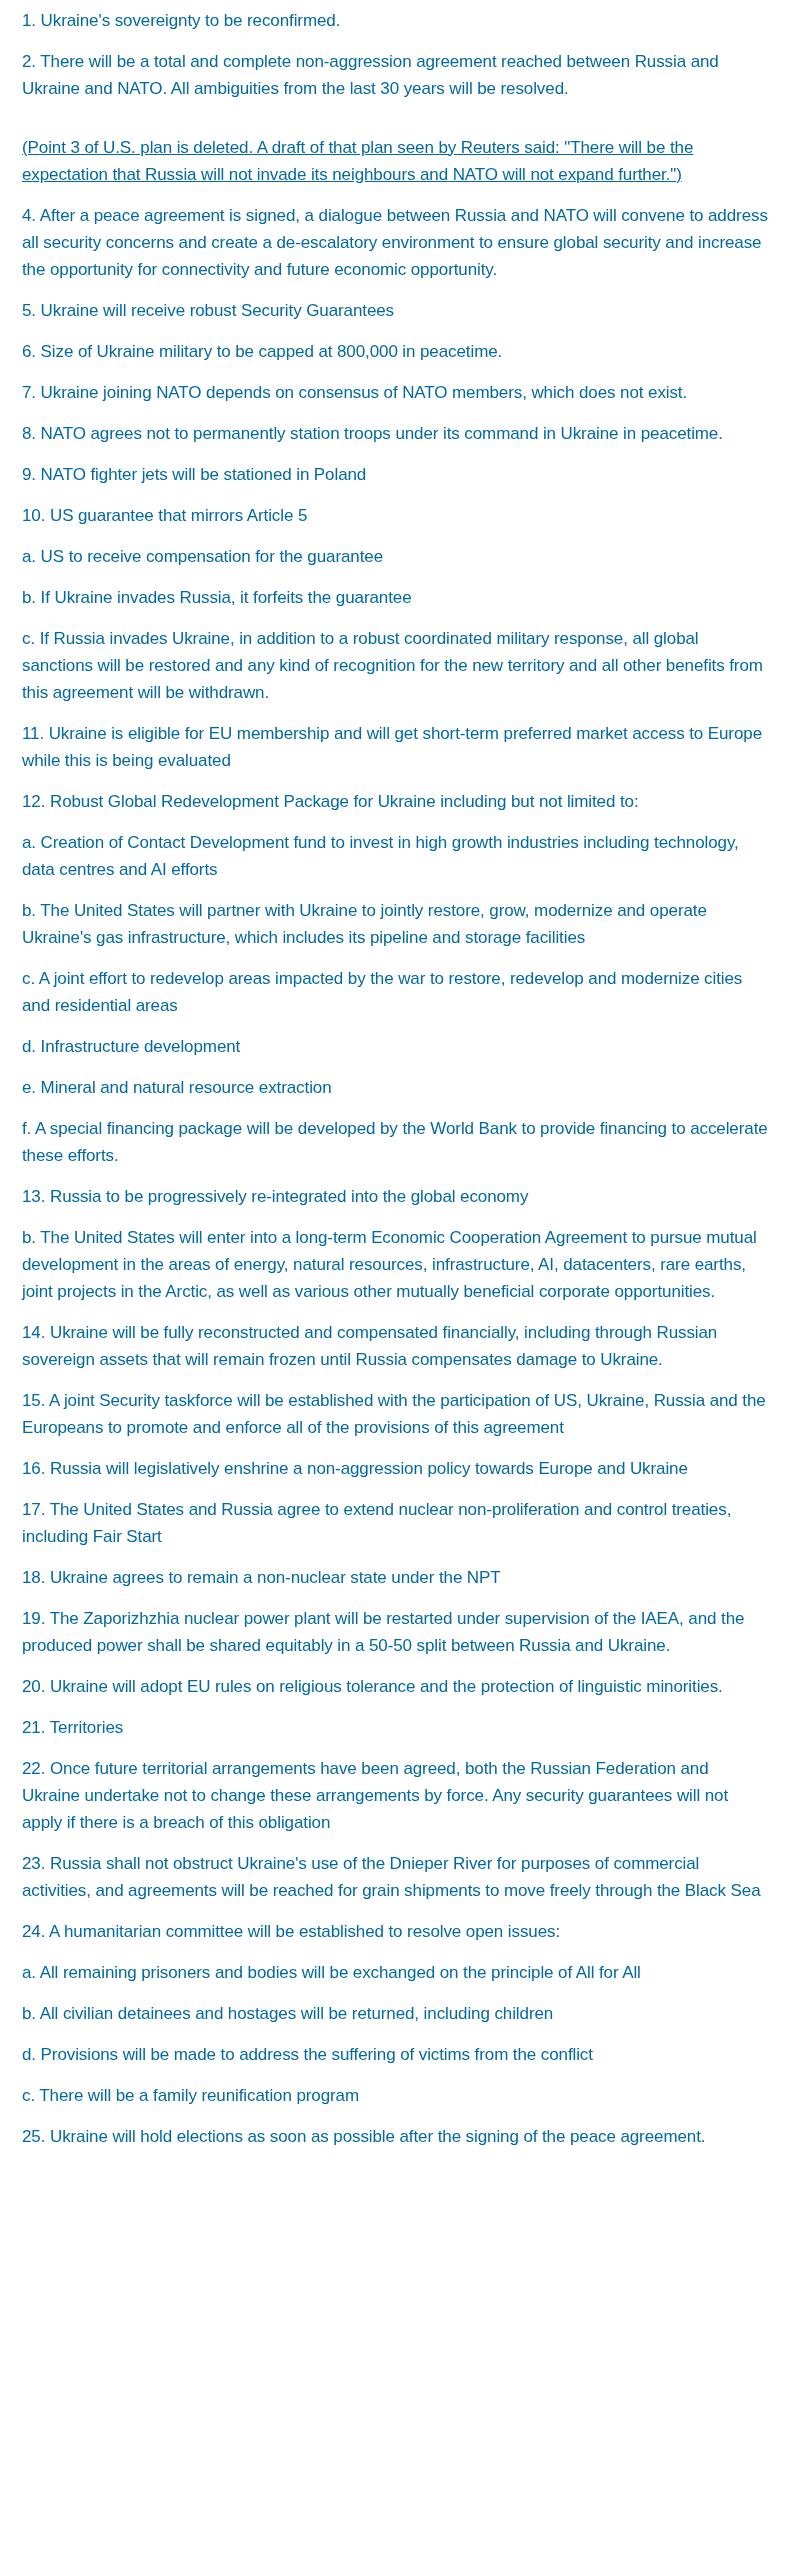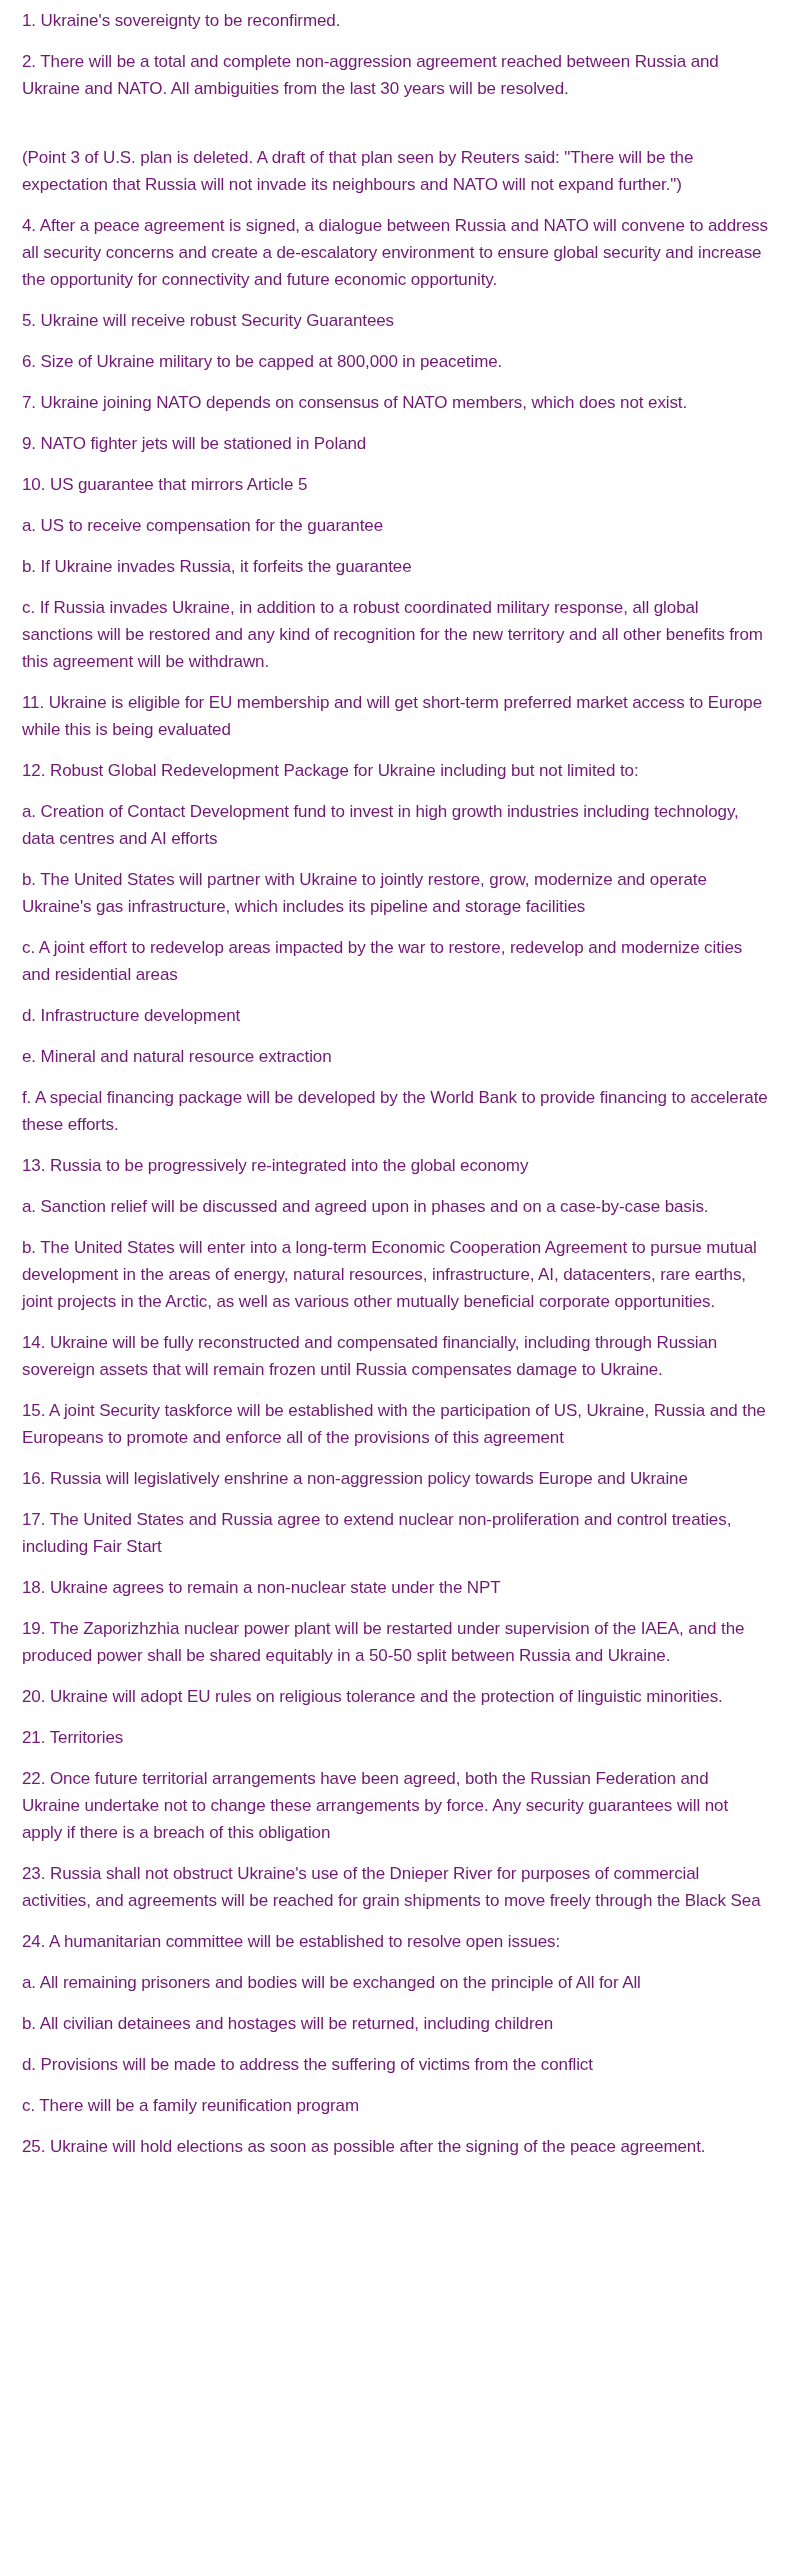--- a/index.html
+++ b/index.html
@@ -13,56 +13,57 @@
     overflow: hidden;
     position: relative;
   }
   .doc {
     padding: 6.6px 29.5px 0 22px;
     box-sizing: border-box;
     width: 798px;
     font-family: "Liberation Sans", "DejaVu Sans", sans-serif;
     font-size: 17px;
     line-height: 27px;
-    color: #701a75;
+    color: #0369a1;
     letter-spacing: -0.1px;
   }
   .doc p {
     margin: 0 0 14px 0;
   }
   .doc p.note {
-    margin-top: 42px;
+    margin-top: 32px;
+    text-decoration: underline;
   }
 </style>
 </head>
 <body>
 
 <div class="doc">
   <p>1. Ukraine's sovereignty to be reconfirmed.</p>
   <p>2. There will be a total and complete non-aggression agreement reached between Russia and Ukraine and NATO. All ambiguities from the last 30 years will be resolved.</p>
   <p class="note">(Point 3 of U.S. plan is deleted. A draft of that plan seen by Reuters said: "There will be the expectation that Russia will not invade its neighbours and NATO will not expand further.")</p>
   <p>4. After a peace agreement is signed, a dialogue between Russia and NATO will convene to address all security concerns and create a de-escalatory environment to ensure global security and increase the opportunity for connectivity and future economic opportunity.</p>
   <p>5. Ukraine will receive robust Security Guarantees</p>
   <p>6. Size of Ukraine military to be capped at 800,000 in peacetime.</p>
   <p>7. Ukraine joining NATO depends on consensus of NATO members, which does not exist.</p>
+  <p>8. NATO agrees not to permanently station troops under its command in Ukraine in peacetime.</p>
   <p>9. NATO fighter jets will be stationed in Poland</p>
   <p>10. US guarantee that mirrors Article 5</p>
   <p>a. US to receive compensation for the guarantee</p>
   <p>b. If Ukraine invades Russia, it forfeits the guarantee</p>
   <p>c. If Russia invades Ukraine, in addition to a robust coordinated military response, all global sanctions will be restored and any kind of recognition for the new territory and all other benefits from this agreement will be withdrawn.</p>
   <p>11. Ukraine is eligible for EU membership and will get short-term preferred market access to Europe while this is being evaluated</p>
   <p>12. Robust Global Redevelopment Package for Ukraine including but not limited to:</p>
   <p>a. Creation of Contact Development fund to invest in high growth industries including technology, data centres and AI efforts</p>
   <p>b. The United States will partner with Ukraine to jointly restore, grow, modernize and operate Ukraine's gas infrastructure, which includes its pipeline and storage facilities</p>
   <p>c. A joint effort to redevelop areas impacted by the war to restore, redevelop and modernize cities and residential areas</p>
   <p>d. Infrastructure development</p>
   <p>e. Mineral and natural resource extraction</p>
   <p>f. A special financing package will be developed by the World Bank to provide financing to accelerate these efforts.</p>
   <p>13. Russia to be progressively re-integrated into the global economy</p>
-  <p>a. Sanction relief will be discussed and agreed upon in phases and on a case-by-case basis.</p>
   <p>b. The United States will enter into a long-term Economic Cooperation Agreement to pursue mutual development in the areas of energy, natural resources, infrastructure, AI, datacenters, rare earths, joint projects in the Arctic, as well as various other mutually beneficial corporate opportunities.</p>
   <p>14. Ukraine will be fully reconstructed and compensated financially, including through Russian sovereign assets that will remain frozen until Russia compensates damage to Ukraine.</p>
   <p>15. A joint Security taskforce will be established with the participation of US, Ukraine, Russia and the Europeans to promote and enforce all of the provisions of this agreement</p>
   <p>16. Russia will legislatively enshrine a non-aggression policy towards Europe and Ukraine</p>
   <p>17. The United States and Russia agree to extend nuclear non-proliferation and control treaties, including Fair Start</p>
   <p>18. Ukraine agrees to remain a non-nuclear state under the NPT</p>
   <p>19. The Zaporizhzhia nuclear power plant will be restarted under supervision of the IAEA, and the produced power shall be shared equitably in a 50-50 split between Russia and Ukraine.</p>
   <p>20. Ukraine will adopt EU rules on religious tolerance and the protection of linguistic minorities.</p>
   <p>21. Territories</p>
   <p>22. Once future territorial arrangements have been agreed, both the Russian Federation and Ukraine undertake not to change these arrangements by force. Any security guarantees will not apply if there is a breach of this obligation</p>

